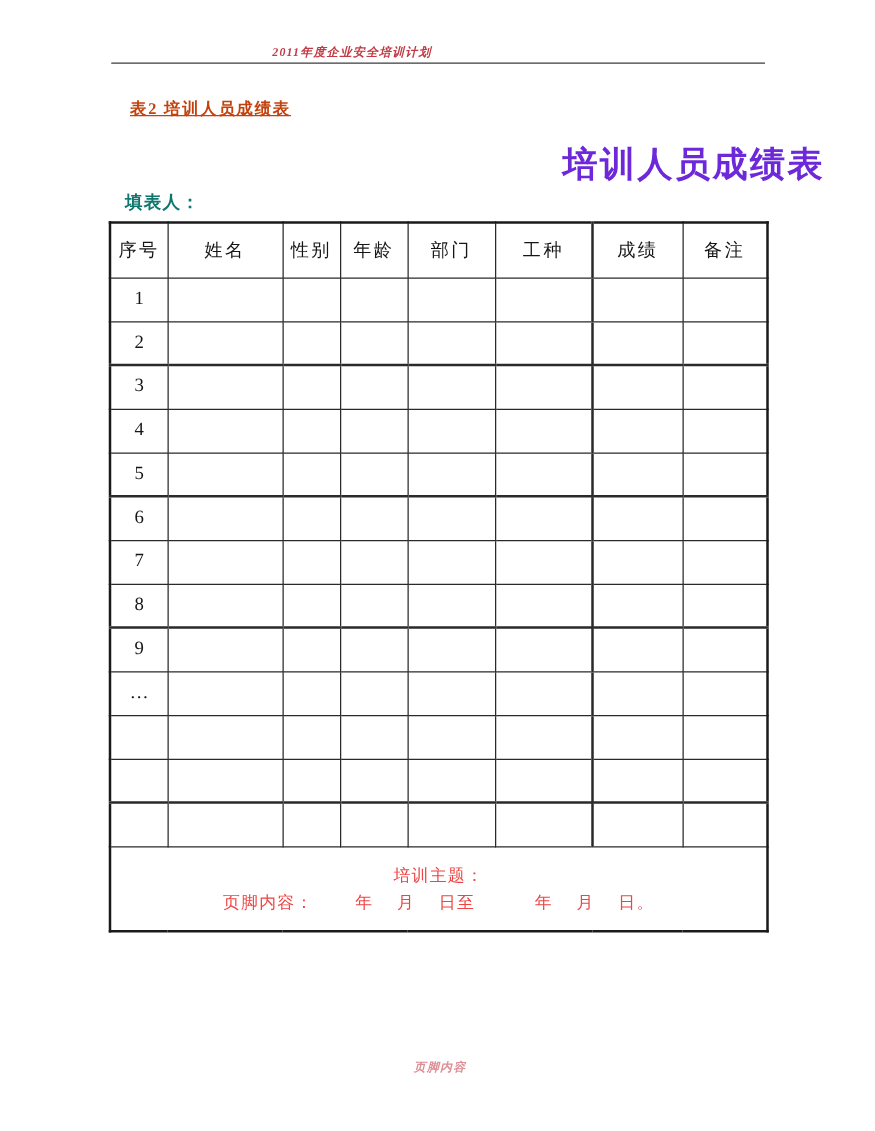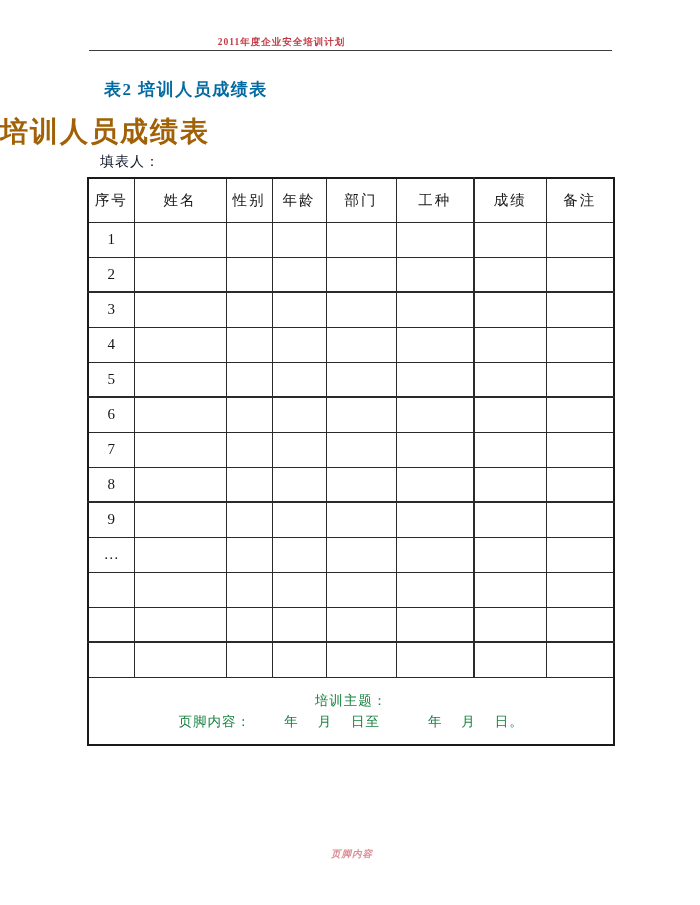--- a/index.html
+++ b/index.html
@@ -4,39 +4,39 @@
 <style>
   * { margin:0; padding:0; box-sizing:border-box; }
   html,body { background:#ffffff; }
   .page {
     position:relative; width:700px; height:905px; background:#ffffff;
     font-family:"Liberation Serif","DejaVu Serif",serif; color:#111;
     overflow:hidden;
   }
   .doc-header-text {
     position:absolute; top:36px; left:0; width:563px; text-align:center;
-    font-size:9.5px; font-weight:bold;
+    font-size:9.5px; font-style:italic; font-weight:bold;
     letter-spacing:1px; color:#c23a44;
   }
   .doc-header-line {
     position:absolute; top:50px; left:89px; width:523px; height:1px;
     background:#3c3c3c;
   }
   .section-label {
     position:absolute; top:78px; left:104px;
-    font-size:17px; font-weight:bold; letter-spacing:1.5px; color:#0369a1;
+    font-size:13px; font-weight:bold; letter-spacing:1.5px; color:#c2410c;text-decoration:underline;
   }
   .doc-title {
-    position:absolute; top:113px; left:0; width:660px; text-align:left;
-    font-size:28px; font-weight:bold; letter-spacing:2px; color:#a16207;
+    position:absolute; top:113px; left:0; width:660px; text-align:right;
+    font-size:28px; font-weight:bold; letter-spacing:2px; color:#6d28d9;
   }
   .form-row {
     position:absolute; top:153px; left:100px; width:445px;
     display:flex; justify-content:space-between;
-    font-size:14px; font-weight:normal; letter-spacing:1px; color:#0f172a;flex-direction:column;
+    font-size:14px; font-weight:bold; letter-spacing:1px; color:#0f766e;flex-direction:column;
   }
   table.score-table {
     position:absolute; top:177px; left:87px; width:526px;
     border-collapse:collapse; table-layout:fixed;
     border:2px solid #1a1a1a;
   }
   table.score-table th, table.score-table td {
     border:1px solid #2a2a2a; text-align:center; vertical-align:middle;
     overflow:hidden;
   }
@@ -47,21 +47,21 @@
   table.score-table tbody td {
     height:35px; font-size:15px; color:#161616;
   }
   table.score-table tr.thick td { border-bottom-width:2px; }
   table.score-table th:nth-child(6), table.score-table td:nth-child(6) {
     border-right-width:2px;
   }
   td.table-footer-cell {
     height:68px; vertical-align:top; text-align:right;
     padding:4px 7px; font-size:13.5px; line-height:21px;
-    letter-spacing:1px; color:#15803d;
+    letter-spacing:1px; color:#ef4444;
   }
   .page-footer-text {
     position:absolute; top:848px; left:0; width:704px; text-align:center;
     font-size:9.5px; font-style:italic; font-weight:bold;
     letter-spacing:1px; color:#dd8e96;
   }
 </style>
 </head>
 <body>
 

